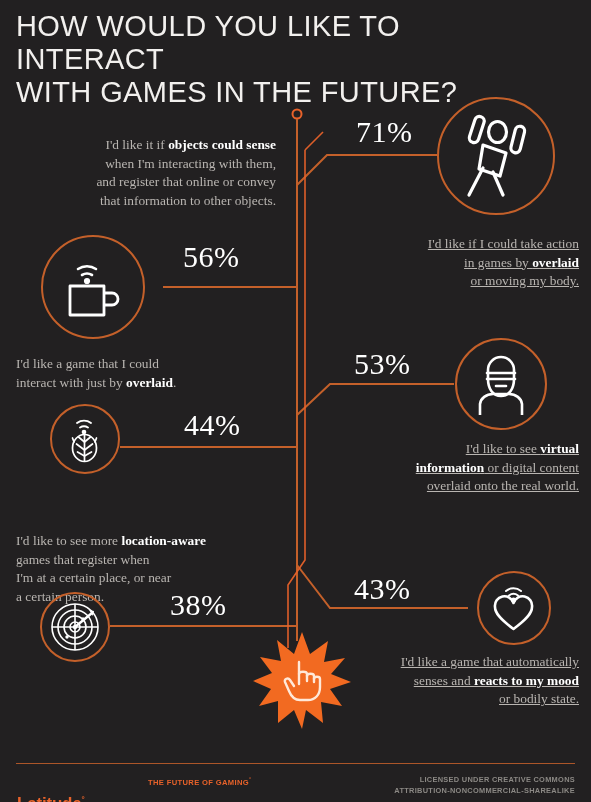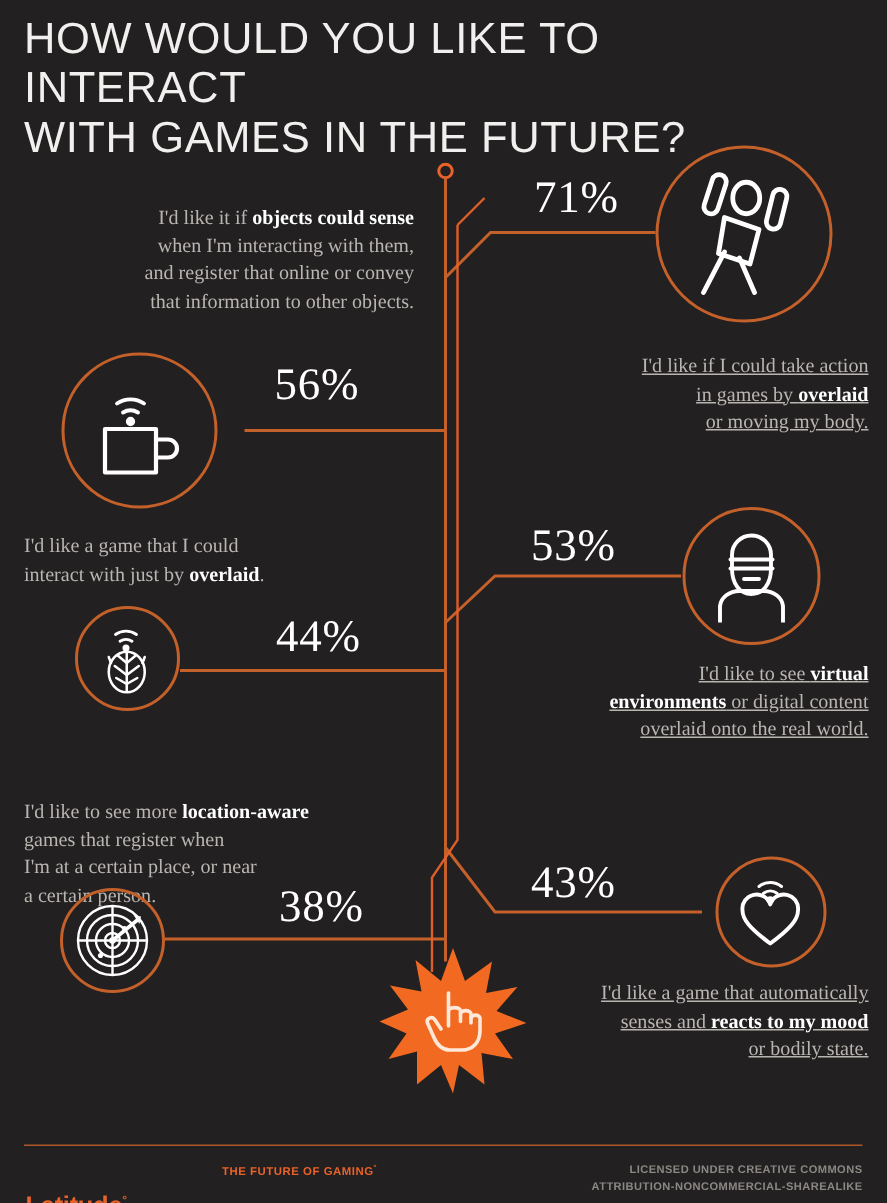--- a/index.html
+++ b/index.html
@@ -156,21 +156,21 @@
       <g fill="none" stroke="#ffffff" stroke-width="2.6" stroke-linejoin="round" stroke-linecap="round">
         <path d="M16,17 a13,13 0 0 1 26,0 v9 c0,10 -5,17 -13,17 s-13,-7 -13,-17 Z"></path>
         <path d="M15,20 h28"></path>
         <path d="M15,26 h28"></path>
         <path d="M24,33 h10"></path>
         <path d="M8,62 v-11 a13,11 0 0 1 13,-10 h16 a13,11 0 0 1 13,10 v11"></path>
       </g>
     </svg>
   </div>
   <div class="desc right" style="right:12px;top:440px;width:262px;">
-    I'd like to see <b>virtual</b><br><b>environments</b> or digital content<br>overlaid onto the real world.
+    I'd like to see <b>virtual</b><br><b>information</b> or digital content<br>overlaid onto the real world.
   </div>
 
   <div class="desc" style="left:16px;top:355px;width:260px;">
     I'd like a game that I could<br>interact with just by <b>overlaid</b>.
   </div>
   <div class="node" style="left:50px;top:404px;width:70px;height:70px;">
     <svg width="44" height="48" viewBox="0 0 44 48">
       <g fill="none" stroke="#ffffff" stroke-width="1.9" stroke-linecap="round">
         <path d="M14,8 a12,12 0 0 1 14,0"></path>
         <path d="M17,12.5 a7.5,7.5 0 0 1 8,0"></path>
@@ -215,21 +215,21 @@
         <circle cx="26" cy="26" r="5"></circle>
         <path d="M3,26 h46 M26,3 v46"></path>
         <path d="M26,26 L43,12" stroke-width="2.4"></path>
         <path d="M40,9 l5,1 l-1,5 Z" fill="#ffffff" stroke="none"></path>
       </g>
       <circle cx="26" cy="26" r="2.2" fill="#ffffff"></circle>
       <circle cx="34" cy="18" r="1.7" fill="#ffffff"></circle>
       <circle cx="18" cy="36" r="1.7" fill="#ffffff"></circle>
     </svg>
   </div>
-  <div class="pct" style="left:186px;top:588px;">38%</div>
+  <div class="pct" style="left:170px;top:588px;">38%</div>
 
   <div style="position:absolute;left:252px;top:630px;width:100px;height:100px;">
     <svg width="100" height="100" viewBox="0 0 100 100">
       <polygon points="50,2 58,24 76,11 72,32 93,28 79,44 99,52 78,59 90,76 69,72 71,93 54,80 50,99 42,80 26,93 26,71 7,76 19,59 1,51 20,43 8,27 29,31 25,10 42,24" fill="#f26a21"></polygon>
       <g fill="none" stroke="#ffe8d8" stroke-width="2.4" stroke-linejoin="round" stroke-linecap="round">
         <path d="M47,32 v22"></path>
         <path d="M47,44 c0,-3 8,-3 8,0 v7"></path>
         <path d="M55,46 c0,-3 7,-3 7,0 v6"></path>
         <path d="M62,49 c0,-3 6,-3 6,0 v8 c0,8 -5,13 -12,13 h-8 c-6,0 -9,-4 -11,-9 l-4,-9 c-1,-3 3,-5 5,-2 l4,6"></path>
       </g>

